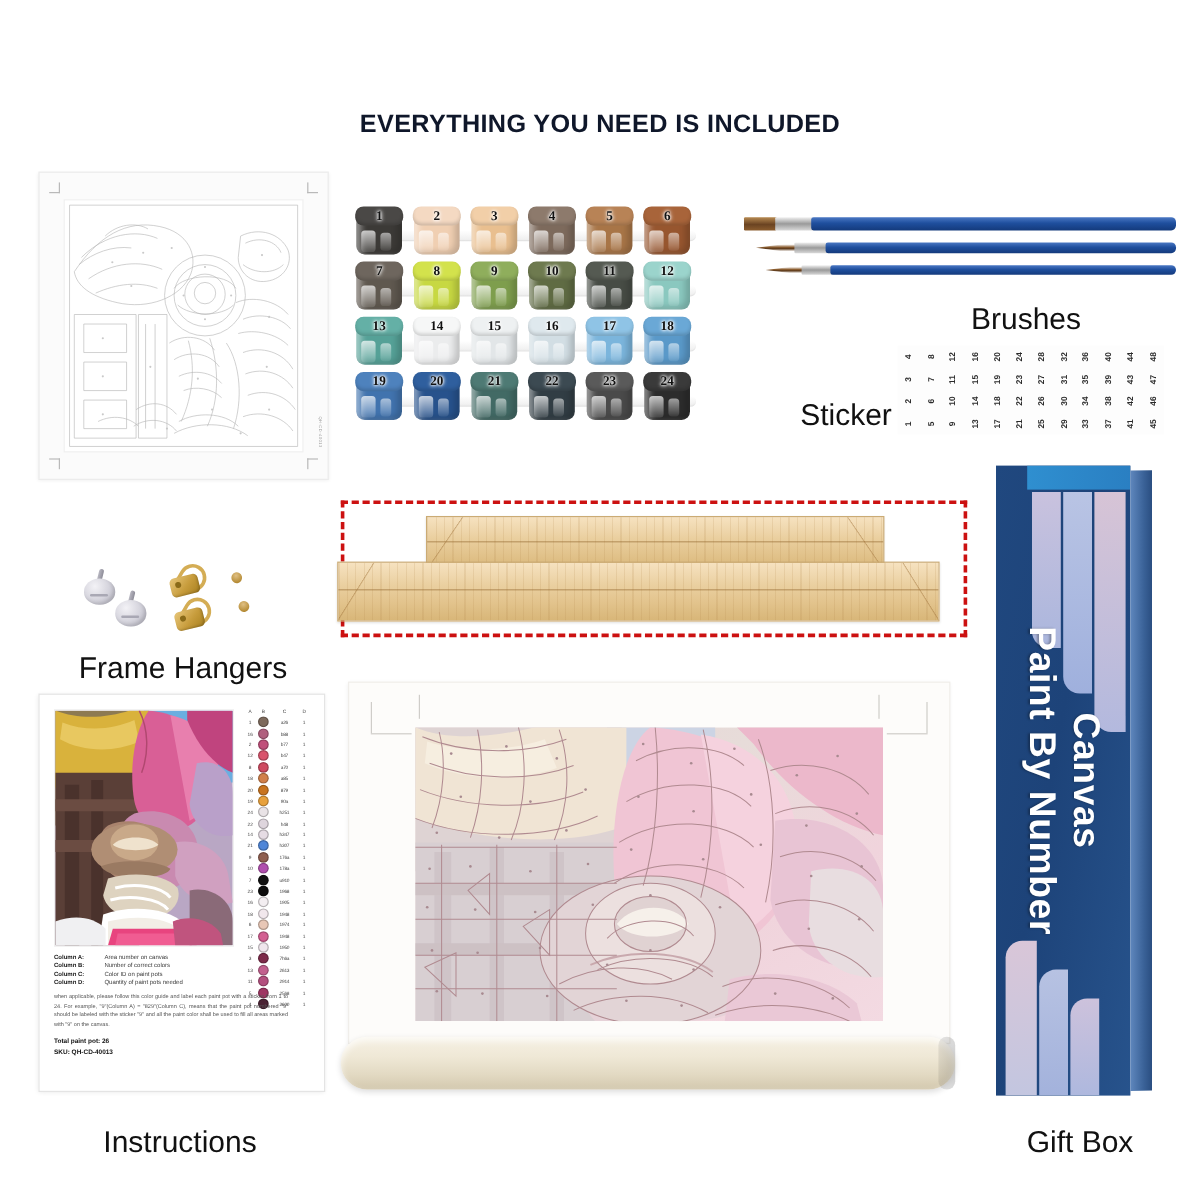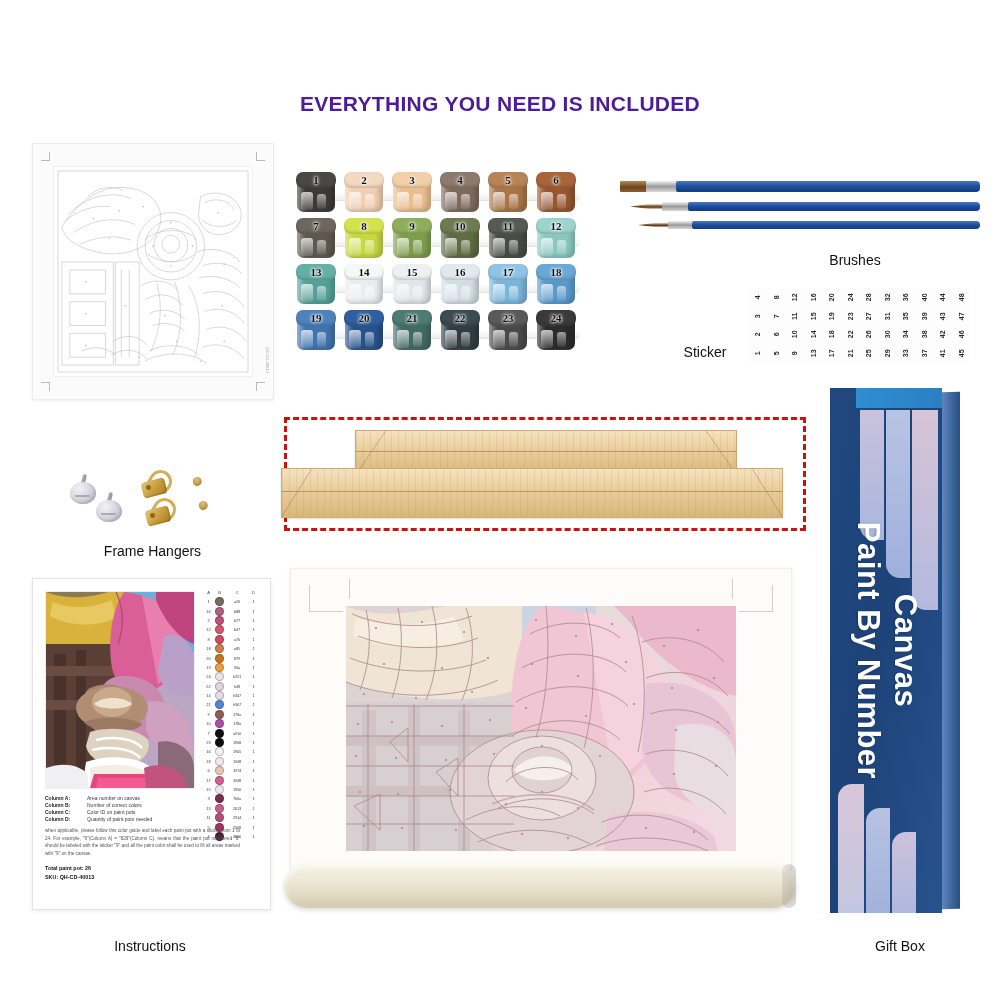--- a/index.html
+++ b/index.html
@@ -14,25 +14,25 @@
   .page{position:relative;width:1000px;height:1000px;}
 
   
   .title{
     position:absolute;left:0;top:26px;width:1000px;text-align:center;
     font-size:50px;font-weight:bold;letter-spacing:.5px;color:#111;
     font-family:"Liberation Sans","DejaVu Sans",sans-serif;
   }
   .subtitle{
     position:absolute;left:0;top:92px;width:1000px;text-align:center;
-    font-size:21px;font-weight:bold;letter-spacing:.3px;color:#4c1d95;
+    font-size:21px;font-weight:bold;letter-spacing:.3px;color:#0f172a;
   }
 
   
-  .cap{position:absolute;text-align:center;font-size:14px;color:#111;white-space:nowrap;}
+  .cap{position:absolute;text-align:center;font-size:25px;color:#111;white-space:nowrap;}
 
   
   .refpaper{
     position:absolute;left:32px;top:143px;width:240px;height:255px;
     background:#fbfbfb;border:1px solid #ececec;
     box-shadow:0 1px 3px rgba(0,0,0,.07);
     overflow:hidden;
   }
   .refpaper .crop{position:absolute;width:9px;height:1px;background:#b9b9b9;}
   .refpaper .cropv{position:absolute;width:1px;height:9px;background:#b9b9b9;}
@@ -119,21 +119,21 @@
   .sticker-grid{
     position:absolute;left:0;top:0;width:222px;height:74px;
     display:grid;grid-template-columns:repeat(12,1fr);grid-template-rows:repeat(4,1fr);
   }
   .st-n{
     display:flex;align-items:center;justify-content:center;
     font-size:7px;color:#2a2a2a;font-weight:bold;
     transform:rotate(-90deg);
     font-family:"Liberation Sans","DejaVu Sans",sans-serif;
   }
-  .cap-sticker{left:660px;top:344px;width:90px;}
+  .cap-sticker{left:660px;top:332px;width:90px;}
 
   
   .hangers{position:absolute;left:70px;top:470px;width:165px;height:65px;}
   .hook{position:absolute;width:26px;height:30px;}
   .hook .disc{
     position:absolute;left:0;bottom:0;width:26px;height:22px;border-radius:50% 50% 48% 48%;
     background:radial-gradient(circle at 35% 30%,#f3f2f6,#cdccd6 65%,#b2b1bd);
     box-shadow:inset -2px -2px 3px rgba(0,0,0,.12);
   }
   .hook .pin{

